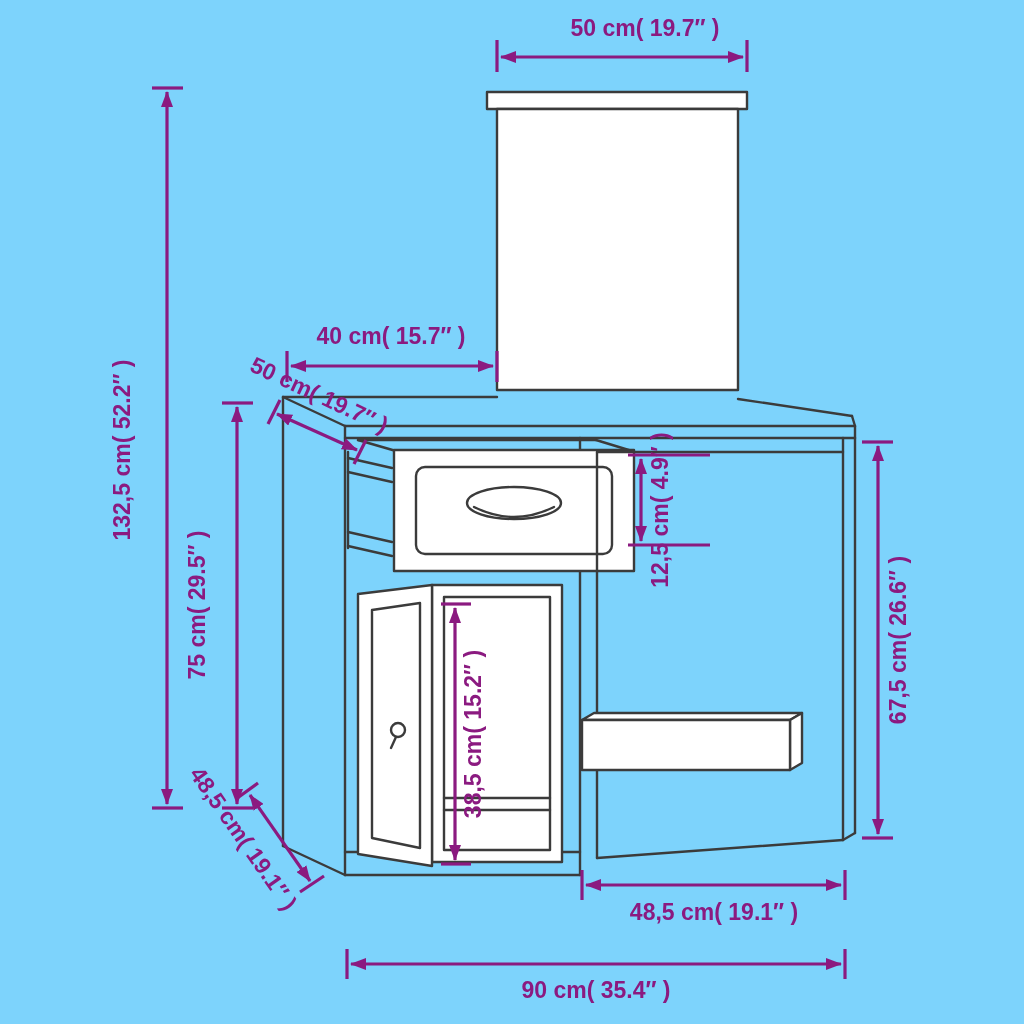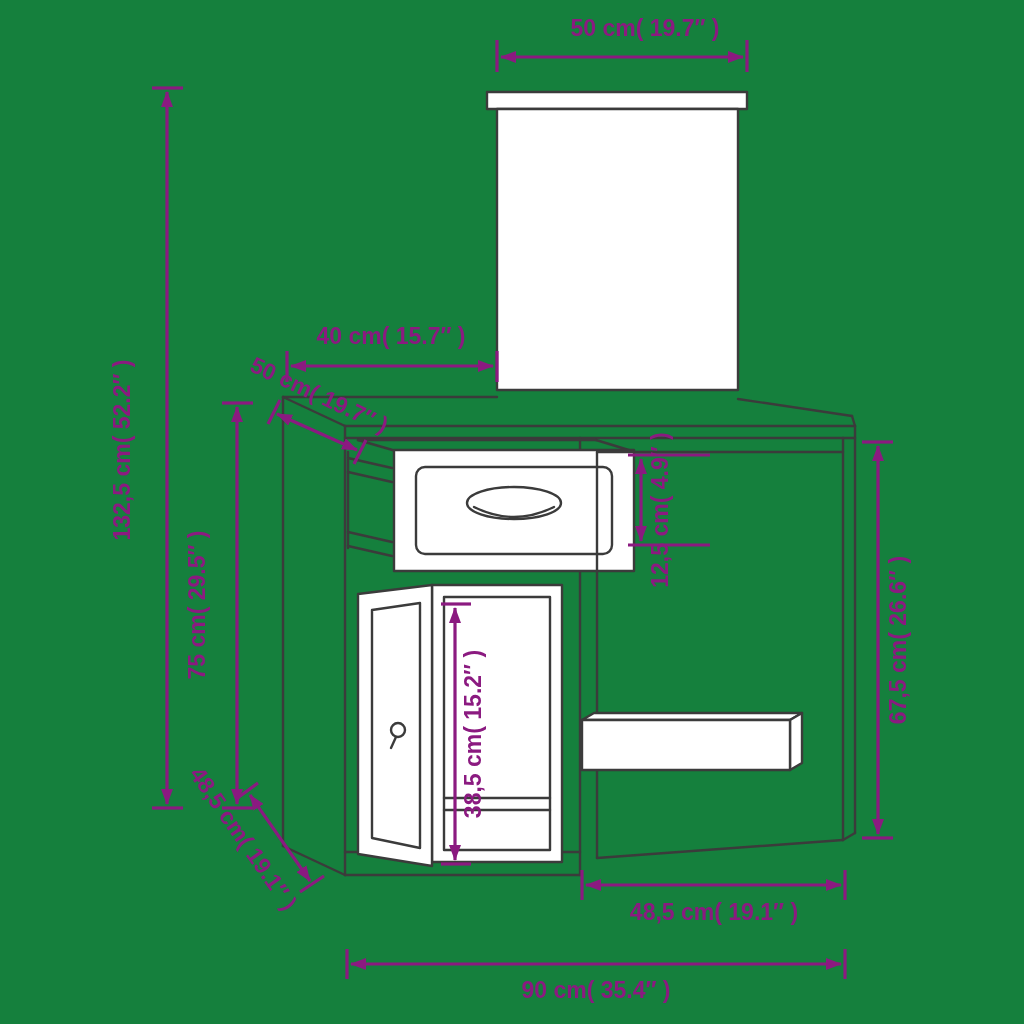--- a/index.html
+++ b/index.html
@@ -7,21 +7,21 @@
     padding: 0;
     background: #ffffff;
     width: 1024px;
     height: 1024px;
     overflow: hidden;
   }
   .canvas-wrap {
     width: 1024px;
     height: 1024px;
     position: relative;
-    background: #15803d;
+    background: #7dd3fc;
   }
   svg { display: block; }
   
   .f {
     stroke: #3b3b3b;
     stroke-width: 2.4;
     fill: none;
     stroke-linejoin: round;
     stroke-linecap: round;
   }

